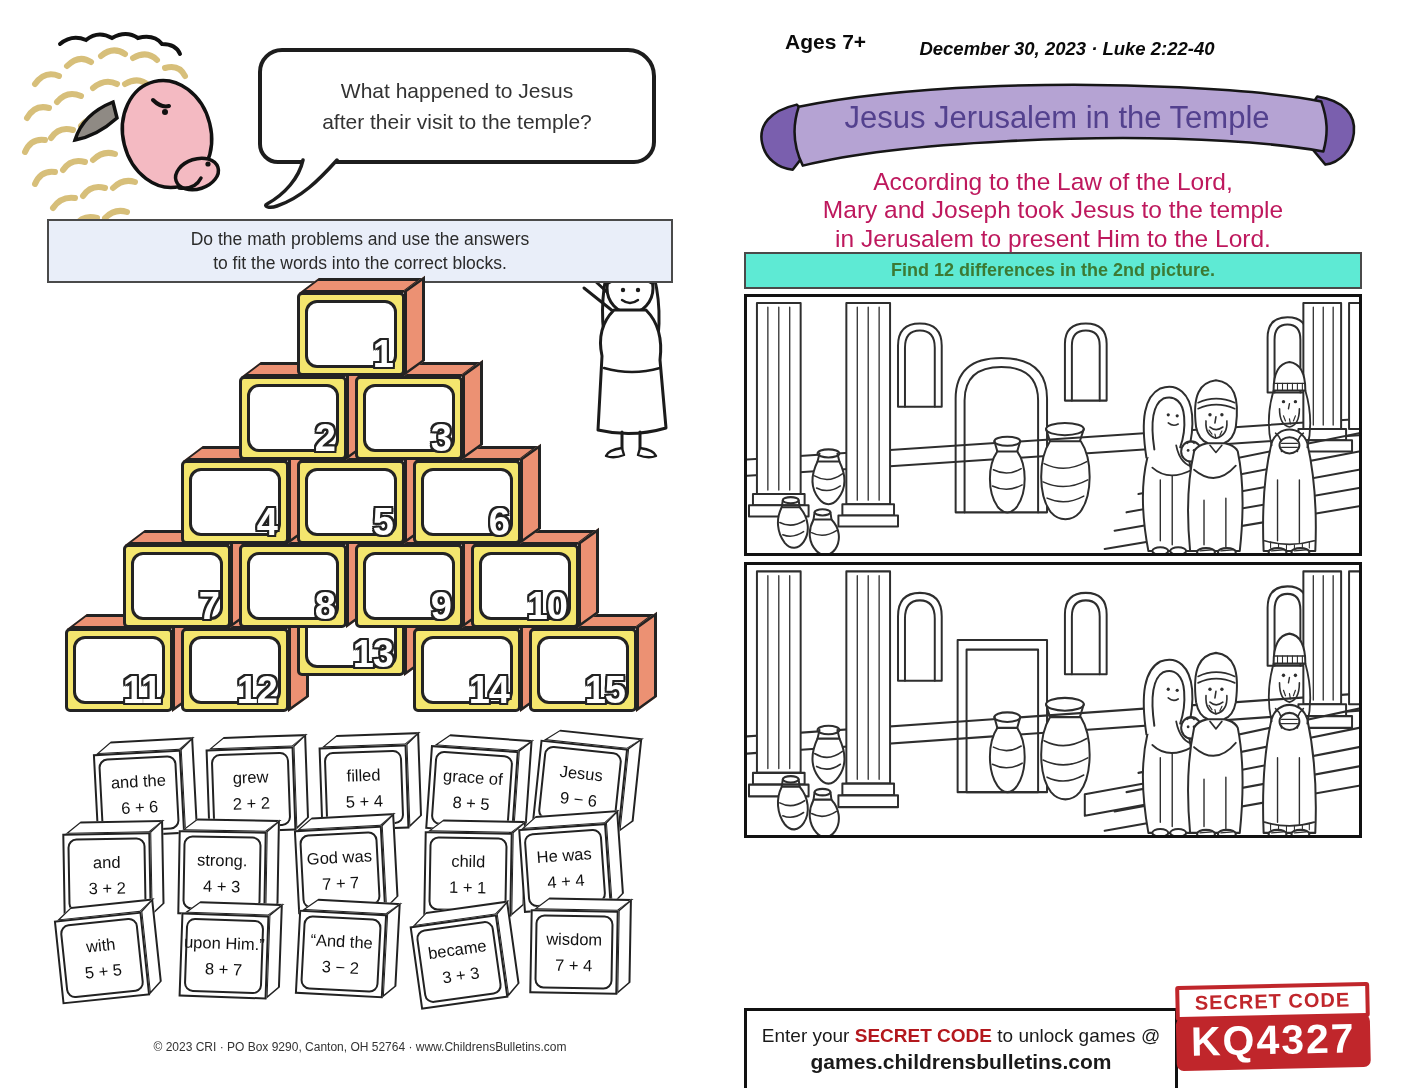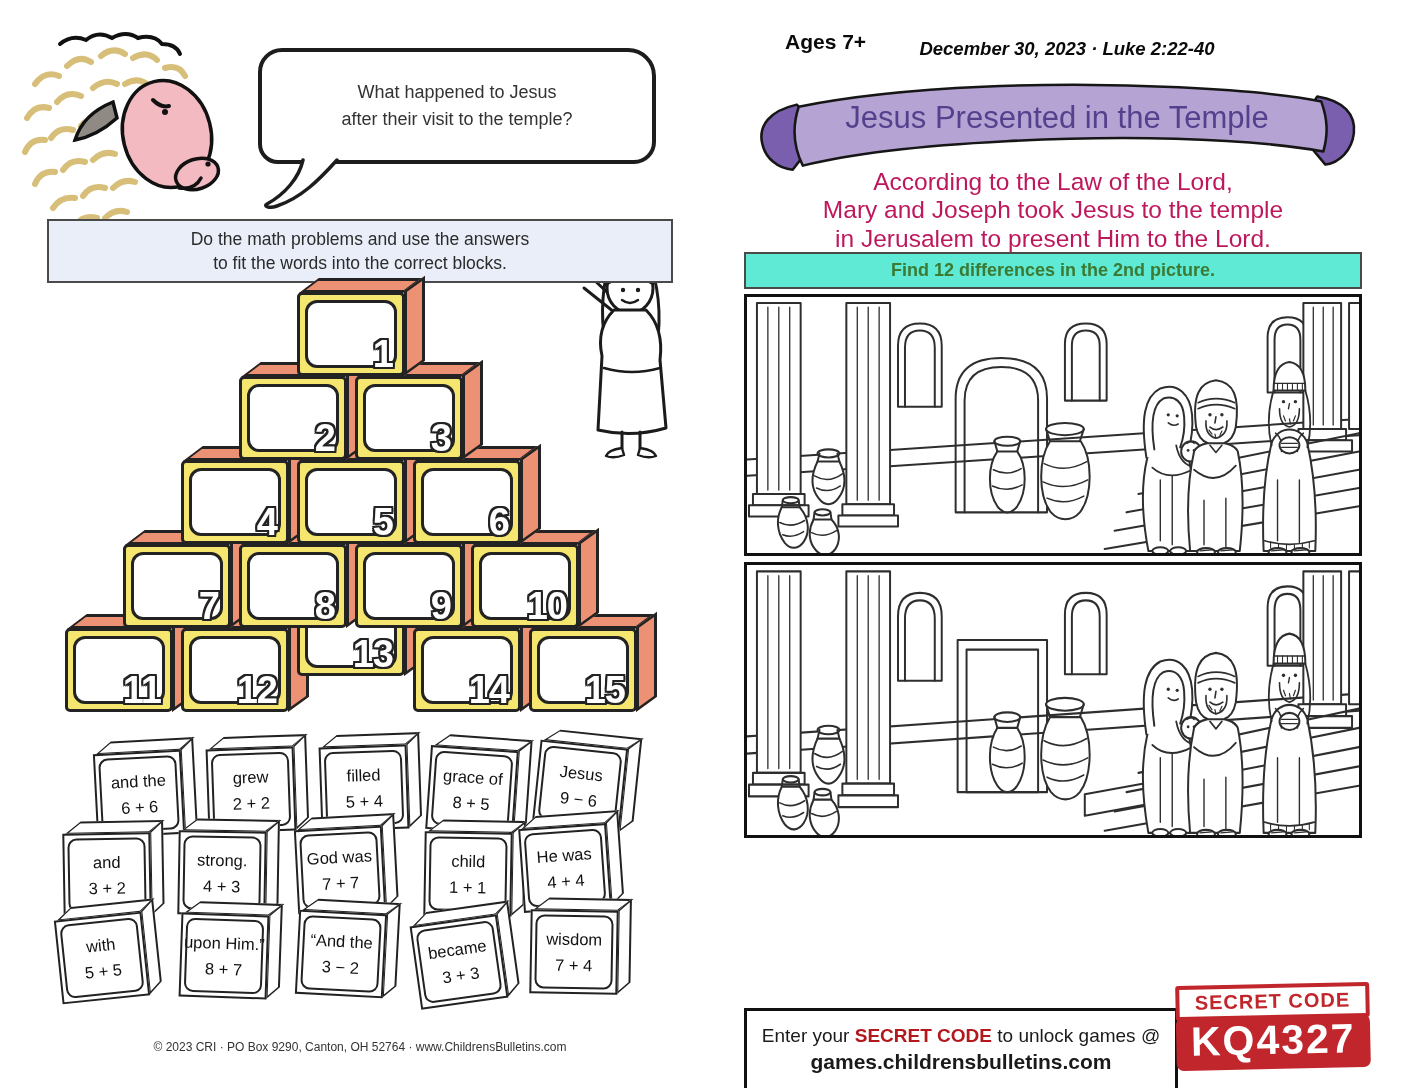--- a/index.html
+++ b/index.html
@@ -9,21 +9,21 @@
     font-family:"Liberation Sans", sans-serif;
   }
   *{box-sizing:border-box;}
   .abs{position:absolute;}
 
   
   .speech-bubble{
     left:258px;top:48px;width:398px;height:116px;
     background:#fff;border:4px solid #1d1d1d;border-radius:24px 28px 22px 20px;
     display:flex;flex-direction:column;align-items:center;justify-content:center;
-    font-size:18px;line-height:1.5;color:#333;text-align:center;z-index:4;
+    font-size:21px;line-height:1.5;color:#333;text-align:center;z-index:4;
   }
   .bubble-tail{left:261px;top:158px;width:84px;height:54px;z-index:5;}
 
   .instruction-box{
     left:47px;top:219px;width:626px;height:64px;
     background:#e9eef9;border:2px solid #4a4a4a;
     display:flex;flex-direction:column;align-items:center;justify-content:center;
     font-size:17.5px;line-height:1.4;color:#2b2b2b;text-align:center;z-index:2;
   }
 
@@ -569,21 +569,21 @@
 <div class="abs date-ref">December 30, 2023 · Luke 2:22-40</div>
 
 <svg class="abs banner-svg" viewBox="0 0 600 92">
   <g stroke="#161616" stroke-width="2.5" stroke-linejoin="round">
     <path d="M44,24 C18,30 6,44 10,62 C13,77 26,87 40,88 L54,70 L48,28 Z" fill="#7a5fae"></path>
     <path d="M556,16 C582,20 594,34 592,52 C590,69 578,81 564,83 L548,64 L552,22 Z" fill="#7a5fae"></path>
     <path d="M46,26 C150,5 300,1 420,7 C482,10 532,15 560,21 C566,38 567,52 562,70
              C480,56 360,54 250,60 C172,64 98,72 50,84 C40,64 40,44 46,26 Z" fill="#b5a3d3"></path>
   </g>
 </svg>
-<div class="abs banner-title">Jesus Presented in the Temple</div>
+<div class="abs banner-title">Jesus Jerusalem in the Temple</div>
 
 <div class="abs intro-text">
   <div>According to the Law of the Lord,</div>
   <div>Mary and Joseph took Jesus to the temple</div>
   <div>in Jerusalem to present Him to the Lord.</div>
 </div>
 
 <div class="abs find-box">Find 12 differences in the 2nd picture.</div>
 
 <div class="abs panel panel-1">

